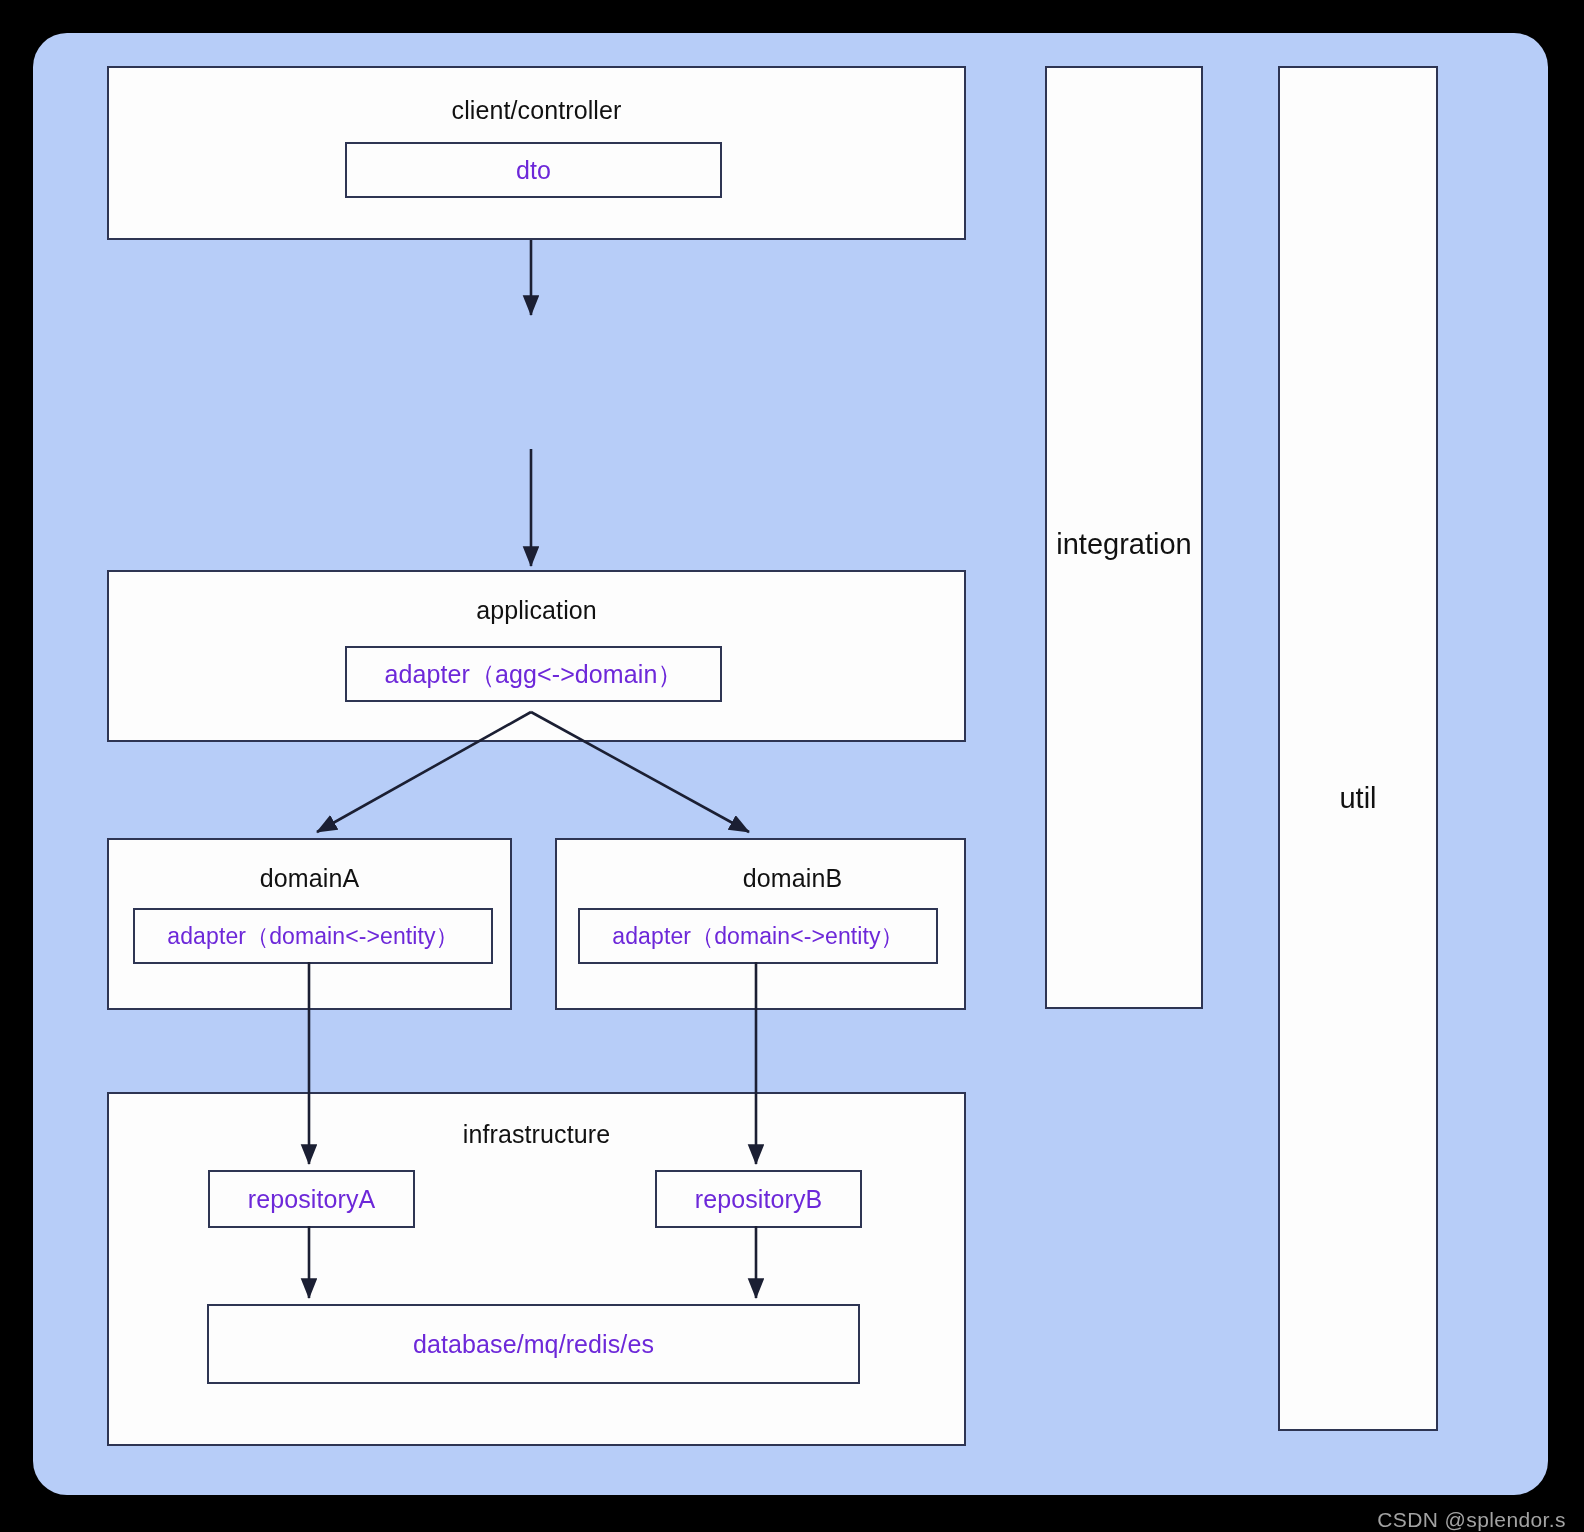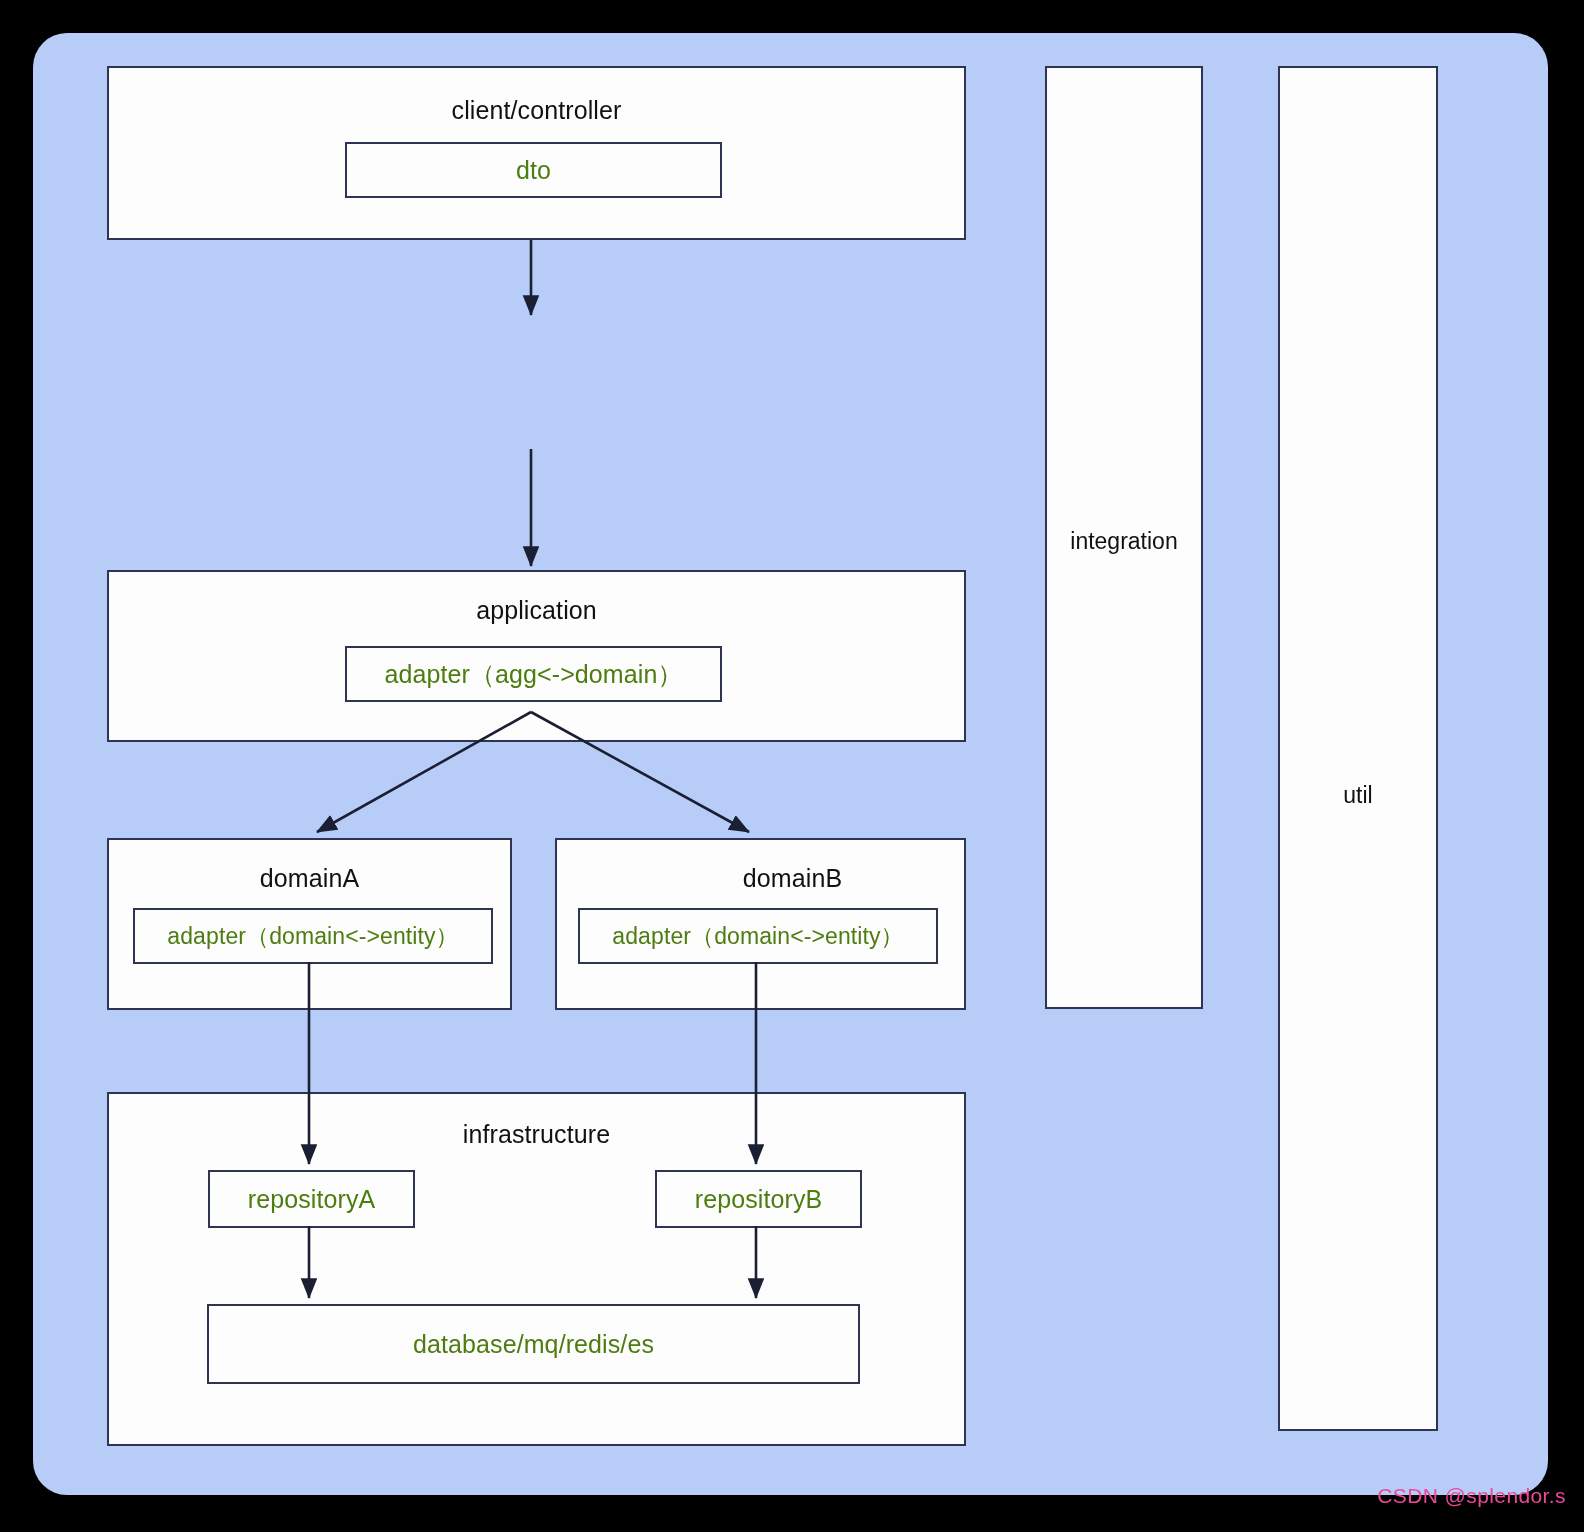--- a/index.html
+++ b/index.html
@@ -53,57 +53,57 @@
     letter-spacing: 0.1px;
   }
   .inner {
     position: absolute;
     background: #fdfdfd;
     border: 2px solid #2e3553;
     box-sizing: border-box;
     display: flex;
     align-items: center;
     justify-content: center;
-    color: #4d7c0f;
+    color: #6d28d9;
     font-size: 25px;
     letter-spacing: 0.1px;
   }
 
   
   .sidepanel {
     position: absolute;
     background: #fdfdfd;
     border: 2px solid #2e3553;
     box-sizing: border-box;
   }
   .sidepanel .label {
     position: absolute;
     left: 0;
     width: 100%;
     text-align: center;
     color: #111111;
-    font-size: 23px;
+    font-size: 29px;
     line-height: 1;
   }
 
   
   #links {
     position: absolute;
     left: 0; top: 0;
     width: 1584px;
     height: 1532px;
     pointer-events: none;
   }
 
   
   .watermark {
     position: absolute;
     right: 18px;
-    bottom: 24px;
-    color: #ec4899;
+    bottom: 0;
+    color: #a3a3a3;
     font-size: 21px;
     letter-spacing: 0.4px;
     white-space: nowrap;
   }
 </style>
 </head>
 <body>
 
 <div id="canvas">
 

